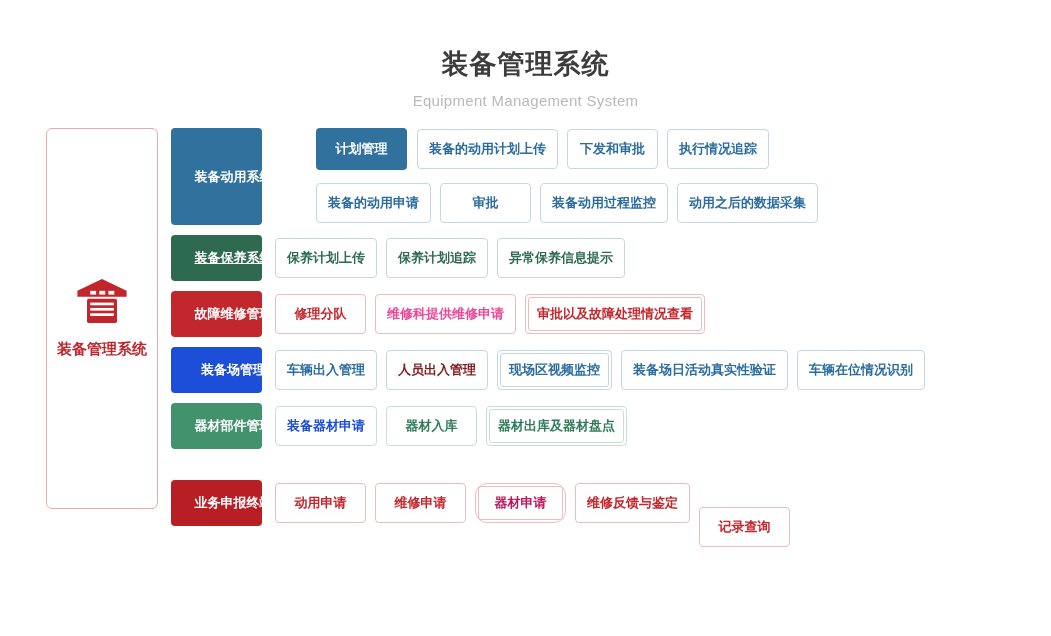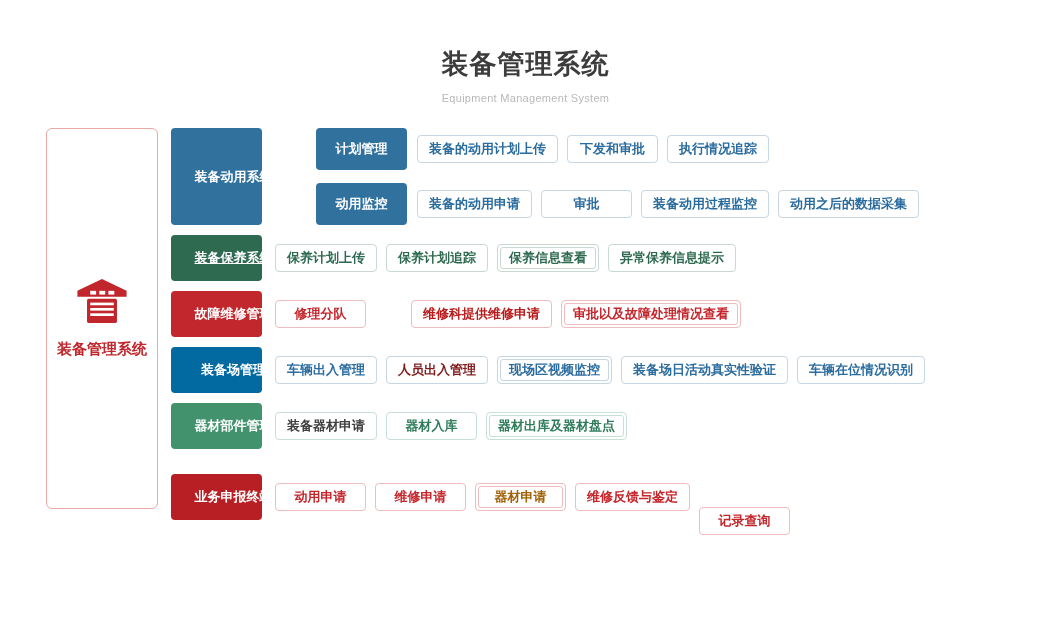--- a/index.html
+++ b/index.html
@@ -21,21 +21,21 @@
   }
   .page-title {
     margin: 0;
     font-size: 27px;
     font-weight: bold;
     color: #3c3c3c;
     letter-spacing: 1px;
   }
   .page-subtitle {
     margin-top: 10px;
-    font-size: 11px;
+    font-size: 15px;
     color: #b9b9b9;
     letter-spacing: 0.3px;
   }
   .layout {
     position: absolute;
     left: 46px;
     top: 128px;
     display: flex;
     align-items: flex-start;
     gap: 13px;
@@ -111,21 +111,21 @@
     height: 42px;
   }
   .items {
     display: flex;
     gap: 9px;
     align-items: center;
   }
   .item {
     position: relative;
     box-sizing: border-box;
-    height: 28px;
+    height: 40px;
     min-width: 91px;
     padding: 0 11px;
     background: #ffffff;
     border: 1px solid;
     border-radius: 4px;
     font-size: 13px;
     font-weight: bold;
     display: flex;
     align-items: center;
     justify-content: center;
@@ -178,71 +178,69 @@
           <div class="subrows">
             <div class="subrow">
               <div class="solid-box subheader" style="background: rgb(49, 113, 158);">计划管理</div>
               <div class="items">
                 <div class="item" style="border-color: rgb(198, 214, 226); color: rgb(43, 108, 159); --bc: #c6d6e2;">装备的动用计划上传</div>
                 <div class="item" style="border-color: rgb(198, 214, 226); color: rgb(43, 108, 159); --bc: #c6d6e2;">下发和审批</div>
                 <div class="item" style="border-color: rgb(198, 214, 226); color: rgb(43, 108, 159); --bc: #c6d6e2;">执行情况追踪</div>
               </div>
             </div>
             <div class="subrow">
-              <div class="solid-box subheader" style="background: rgb(49, 113, 158);">动用监控</div>
               <div class="items">
                 <div class="item" style="border-color: rgb(198, 214, 226); color: rgb(43, 108, 159); --bc: #c6d6e2;">装备的动用申请</div>
                 <div class="item" style="border-color: rgb(198, 214, 226); color: rgb(43, 108, 159); --bc: #c6d6e2;">审批</div>
                 <div class="item" style="border-color: rgb(198, 214, 226); color: rgb(43, 108, 159); --bc: #c6d6e2;">装备动用过程监控</div>
                 <div class="item" style="border-color: rgb(198, 214, 226); color: rgb(43, 108, 159); --bc: #c6d6e2;">动用之后的数据采集</div>
               </div>
             </div>
           </div>
         </div>
         <div class="group-row">
           <div class="solid-box module-header" style="background: rgb(45, 106, 79); text-decoration: underline;">装备保养系统</div>
           <div class="items">
             <div class="item" style="border-color: rgb(200, 218, 208); color: rgb(45, 106, 79); --bc: #c8dad0;">保养计划上传</div>
             <div class="item" style="border-color: rgb(200, 218, 208); color: rgb(45, 106, 79); --bc: #c8dad0;">保养计划追踪</div>
-            <div class="item double" style="border-color: rgb(200, 218, 208); color: rgb(45, 106, 79); --bc: #c8dad0;">保养信息查看</div>
             <div class="item" style="border-color: rgb(200, 218, 208); color: rgb(45, 106, 79); --bc: #c8dad0;">异常保养信息提示</div>
           </div>
         </div>
         <div class="group-row">
           <div class="solid-box module-header" style="background: rgb(194, 39, 45);">故障维修管理</div>
           <div class="items">
             <div class="item" style="border-color: rgb(239, 188, 189); color: rgb(196, 38, 44); --bc: #efbcbd;">修理分队</div>
-            <div class="item" style="border-color: rgb(239, 188, 189); color: #b91c1c; margin-left: 36px; --bc: #efbcbd;">维修科提供维修申请</div>
+            <div class="item" style="border-color: rgb(239, 188, 189); color: #ec4899; --bc: #efbcbd;">维修科提供维修申请</div>
             <div class="item double" style="border-color: rgb(239, 188, 189); color: rgb(196, 38, 44); --bc: #efbcbd;">审批以及故障处理情况查看</div>
           </div>
         </div>
         <div class="group-row">
-          <div class="solid-box module-header" style="background: #0369a1;">装备场管理</div>
+          <div class="solid-box module-header" style="background: #1d4ed8;">装备场管理</div>
           <div class="items">
             <div class="item" style="border-color: rgb(198, 214, 226); color: rgb(43, 108, 159); --bc: #c6d6e2;">车辆出入管理</div>
             <div class="item" style="border-color: rgb(198, 214, 226); color: #7f1d1d; --bc: #c6d6e2;">人员出入管理</div>
             <div class="item double" style="border-color: rgb(198, 214, 226); color: rgb(43, 108, 159); --bc: #c6d6e2;">现场区视频监控</div>
             <div class="item" style="border-color: rgb(198, 214, 226); color: rgb(43, 108, 159); --bc: #c6d6e2;">装备场日活动真实性验证</div>
             <div class="item" style="border-color: rgb(198, 214, 226); color: rgb(43, 108, 159); --bc: #c6d6e2;">车辆在位情况识别</div>
           </div>
         </div>
         <div class="group-row">
           <div class="solid-box module-header" style="background: rgb(66, 146, 110);">器材部件管理</div>
           <div class="items">
-            <div class="item" style="border-color: rgb(200, 223, 212); color: #404040; --bc: #c8dfd4;">装备器材申请</div>
+            <div class="item" style="border-color: rgb(200, 223, 212); color: #1d4ed8; --bc: #c8dfd4;">装备器材申请</div>
             <div class="item" style="border-color: rgb(200, 223, 212); color: rgb(47, 124, 91); --bc: #c8dfd4;">器材入库</div>
             <div class="item double" style="border-color: rgb(200, 223, 212); color: rgb(47, 124, 91); --bc: #c8dfd4;">器材出库及器材盘点</div>
           </div>
         </div>
         <div class="group-row">
           <div class="solid-box module-header" style="background: rgb(184, 31, 36);">业务申报终端</div>
           <div class="items">
             <div class="item" style="border-color: rgb(239, 188, 189); color: rgb(196, 38, 44); --bc: #efbcbd;">动用申请</div>
             <div class="item" style="border-color: rgb(239, 188, 189); color: rgb(196, 38, 44); --bc: #efbcbd;">维修申请</div>
-            <div class="item double" style="border-color: rgb(239, 188, 189); color: #a16207; --bc: #efbcbd;">器材申请</div>
+            <div class="item double" style="border-color: rgb(239, 188, 189); color: #be185d; border-radius: 12px; --bc: #efbcbd;">器材申请</div>
             <div class="item" style="border-color: rgb(239, 188, 189); color: rgb(196, 38, 44); --bc: #efbcbd;">维修反馈与鉴定</div>
             <div class="item" style="border-color: rgb(239, 188, 189); color: rgb(196, 38, 44); margin-top: 48px; --bc: #efbcbd;">记录查询</div>
           </div>
         </div>
       </div>
 
   </div>
 
 </div>
 

